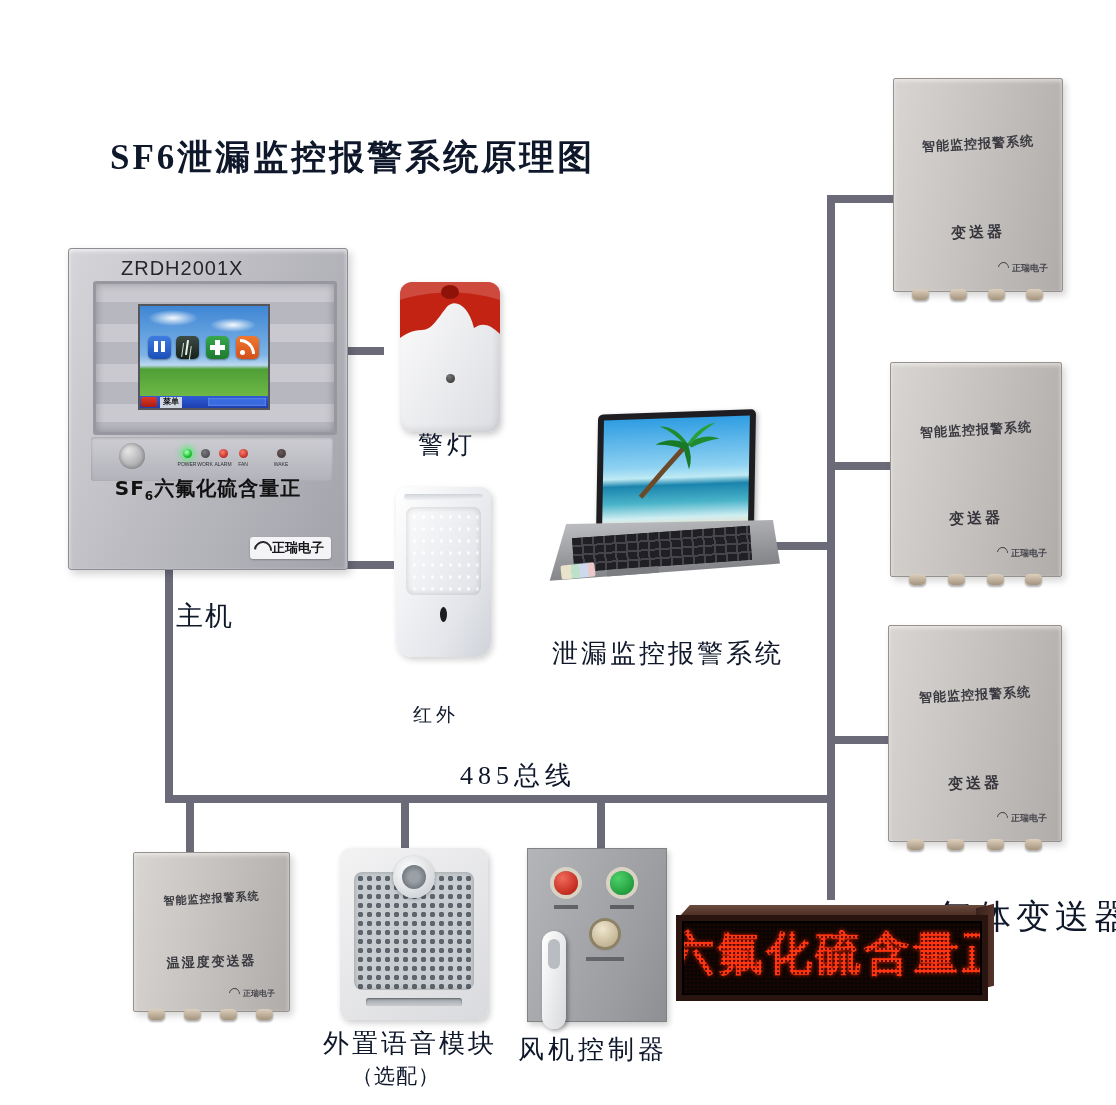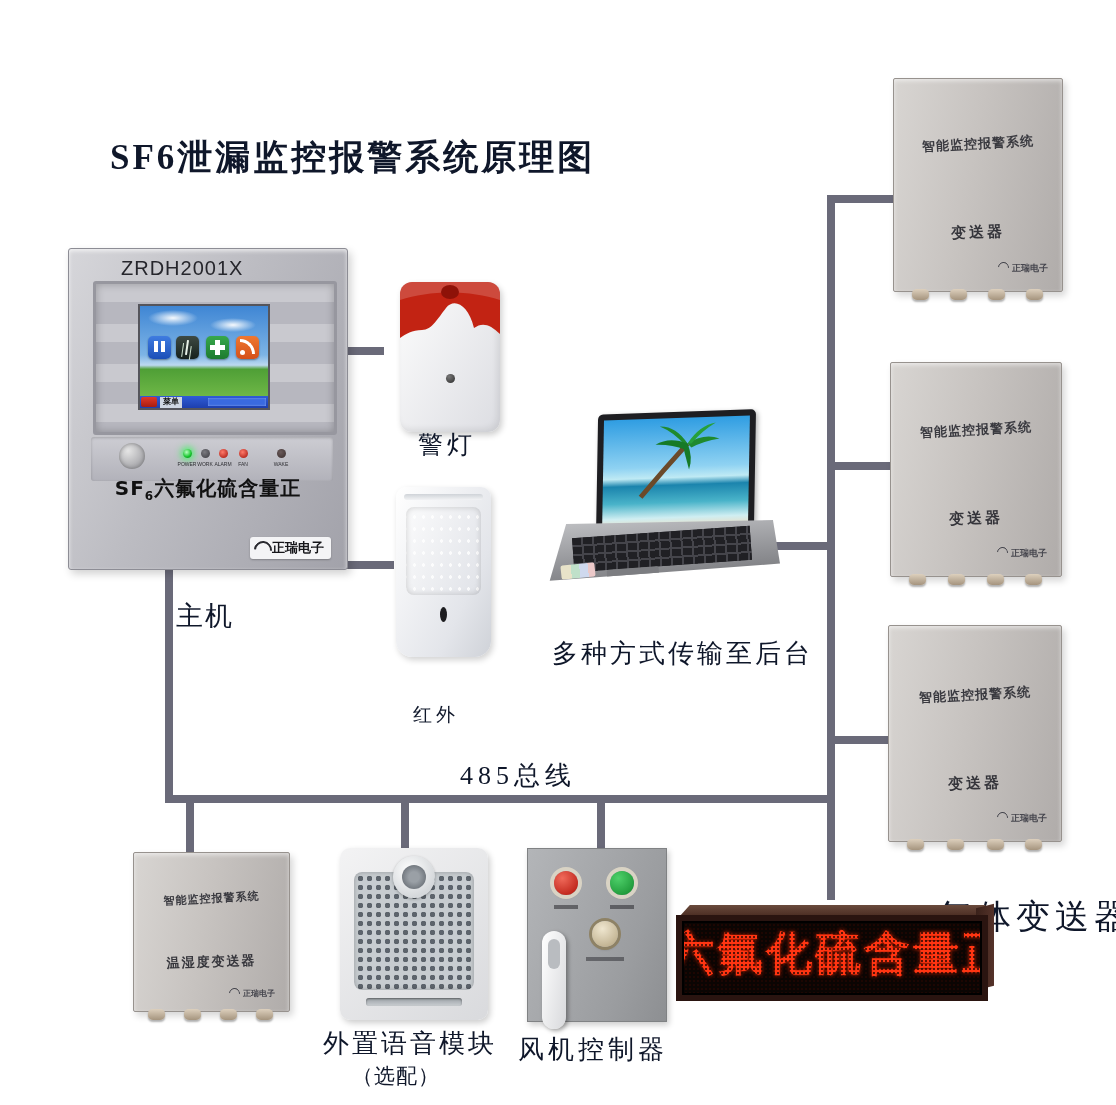--- a/index.html
+++ b/index.html
@@ -229,21 +229,21 @@
           <path d="M84,26 Q90,40 86,52 Q82,38 80,30 Z" fill="#167a26"></path>
         </svg>
       </div>
     </div>
     <div id="laptop-base">
       <div id="keyboard"></div>
       <div id="touchpad"></div>
       <div id="sticker"></div>
     </div>
   </div>
-  <div class="cap" style="left:552px;top:636px;font-size:26px;letter-spacing:3px">多种方式传输至后台</div>
+  <div class="cap" style="left:552px;top:636px;font-size:26px;letter-spacing:3px">泄漏监控报警系统</div>
 
   <div class="cap" style="left:460px;top:758px;font-size:26px;letter-spacing:5px">485总线</div>
 
   <div class="metal-box" style="left:893px;top:78px;width:168px;height:212px">
     <div class="box-line1" style="top:56px">智能监控报警系统</div>
     <div class="box-line2" style="top:144px">变送器</div>
     <div class="box-logo" style="bottom:16px"><span class="arc-mark"></span><span>正瑞电子</span></div>
     <div class="nub" style="left:18px"></div>
     <div class="nub" style="left:56px"></div>
     <div class="nub" style="left:94px"></div>

